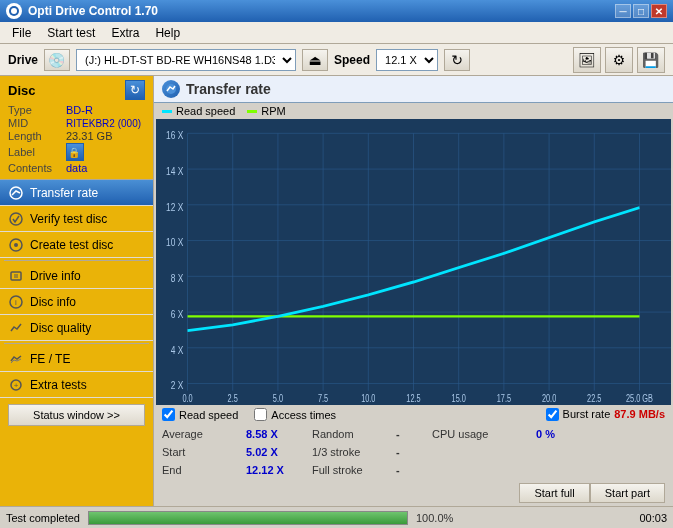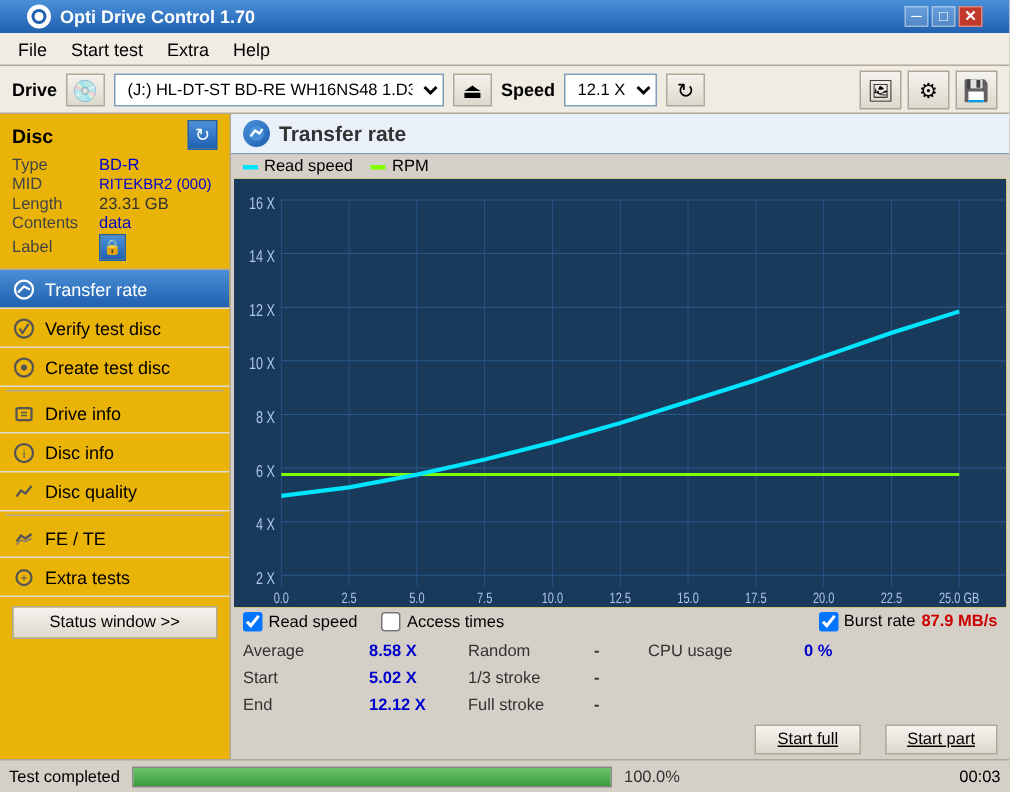--- a/index.html
+++ b/index.html
@@ -12,21 +12,21 @@
       overflow: hidden;
     }
 
     
     #title-bar {
       background: linear-gradient(to bottom, #4a90d9, #2060b0);
       color: white;
       height: 22px;
       display: flex;
       align-items: center;
-      padding: 0 18px;
+      padding: 0 6px;
       font-size: 12px;
       font-weight: bold;
     }
     #title-bar .title-icon {
       width: 16px; height: 16px;
       background: #fff;
       border-radius: 50%;
       margin-right: 6px;
       display: flex; align-items: center; justify-content: center;
     }
@@ -260,22 +260,21 @@
     .stat-val { color: #0000cc; font-weight: bold; padding: 2px 4px; }
     .stat-val.dash { color: #333; }
 
     
     #bottom-bar {
       display: flex;
       align-items: center;
       padding: 3px 8px;
       background: #d4d0c8;
       justify-content: flex-end;
-      gap: 16px;
-      text-decoration: underline;
+      gap: 0;
     }
     .action-btn {
       padding: 3px 14px;
       background: linear-gradient(to bottom, #f5f3ee, #ddd8cc);
       border: 1px solid #b0a898;
       cursor: pointer;
       font-size: 11px;
     }
 
     
@@ -367,26 +366,26 @@
       </div>
       <div class="disc-row">
         <span class="lbl">MID</span>
         <span class="val" style="font-size:10px;">RITEKBR2 (000)</span>
       </div>
       <div class="disc-row">
         <span class="lbl">Length</span>
         <span class="val dark">23.31 GB</span>
       </div>
       <div class="disc-row">
+        <span class="lbl">Label</span>
+        <div class="disc-refresh-btn" style="width:18px;height:18px;font-size:10px;">🔒</div>
+      </div>
+      <div class="disc-row">
         <span class="lbl">Contents</span>
         <span class="val">data</span>
-      </div>
-      <div class="disc-row">
-        <span class="lbl">Label</span>
-        <div class="disc-refresh-btn" style="width:18px;height:18px;font-size:10px;">🔒</div>
       </div>
     </div>
 
     <div id="nav-items">
       <div class="nav-item active">
         <div class="nav-icon">
           <svg width="14" height="14" viewBox="0 0 14 14">
               <circle cx="7" cy="7" r="6" fill="none" stroke="white" stroke-width="1.5"></circle>
               <polyline points="3,9 7,5 11,7" fill="none" stroke="white" stroke-width="1.5"></polyline>
             </svg>

